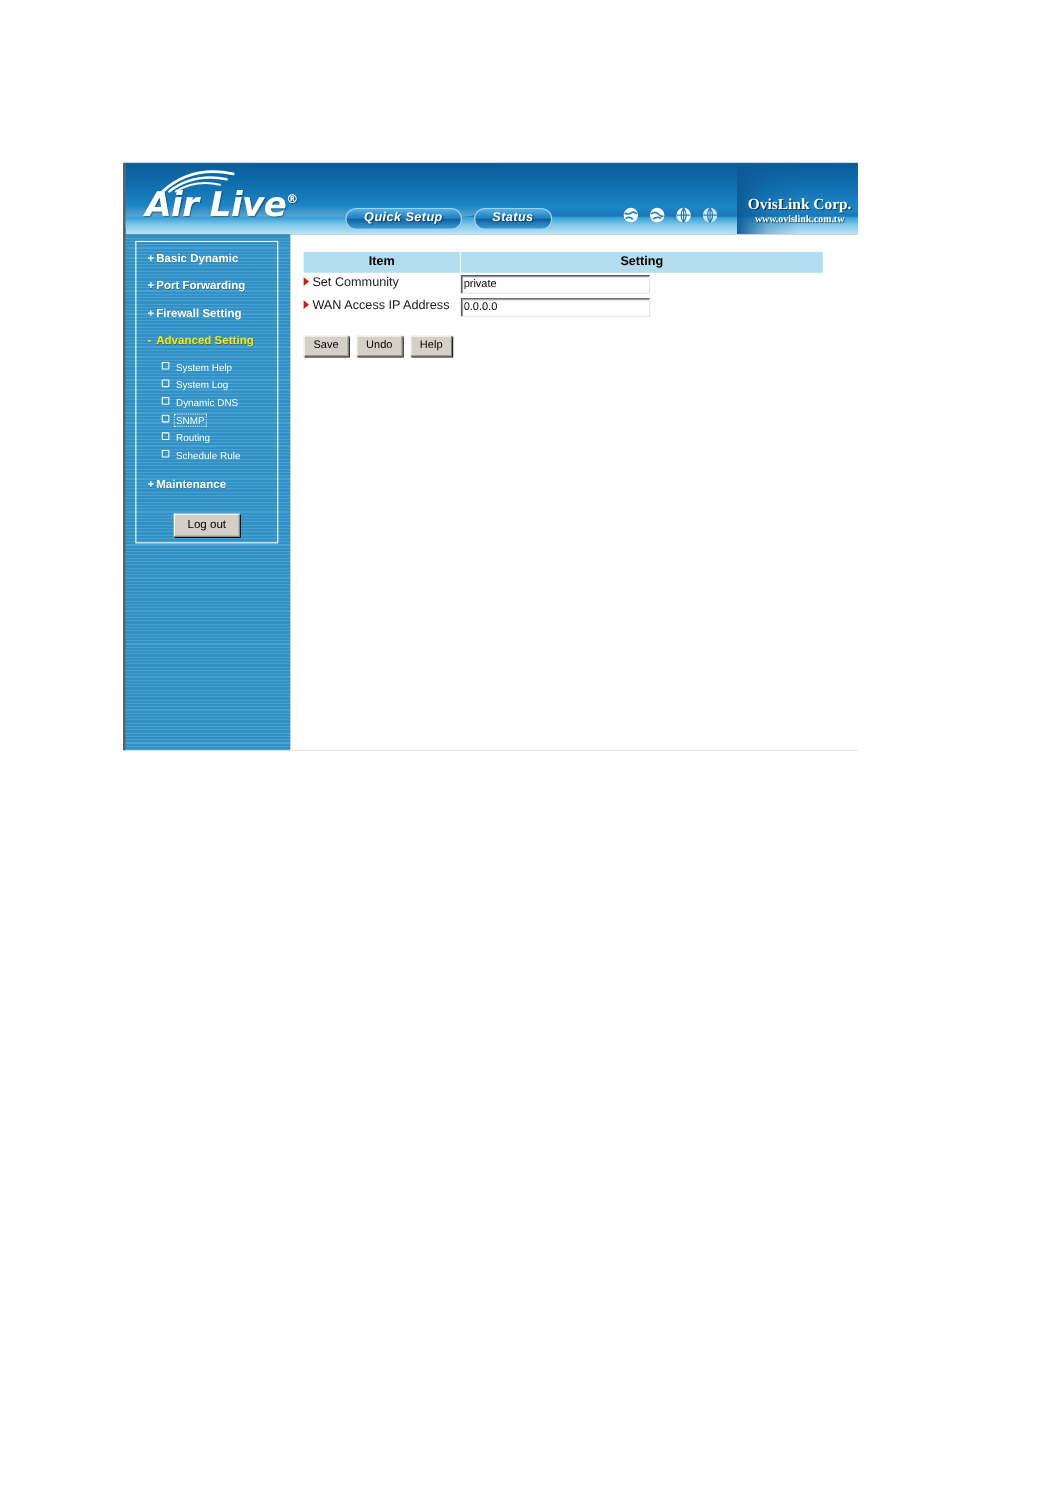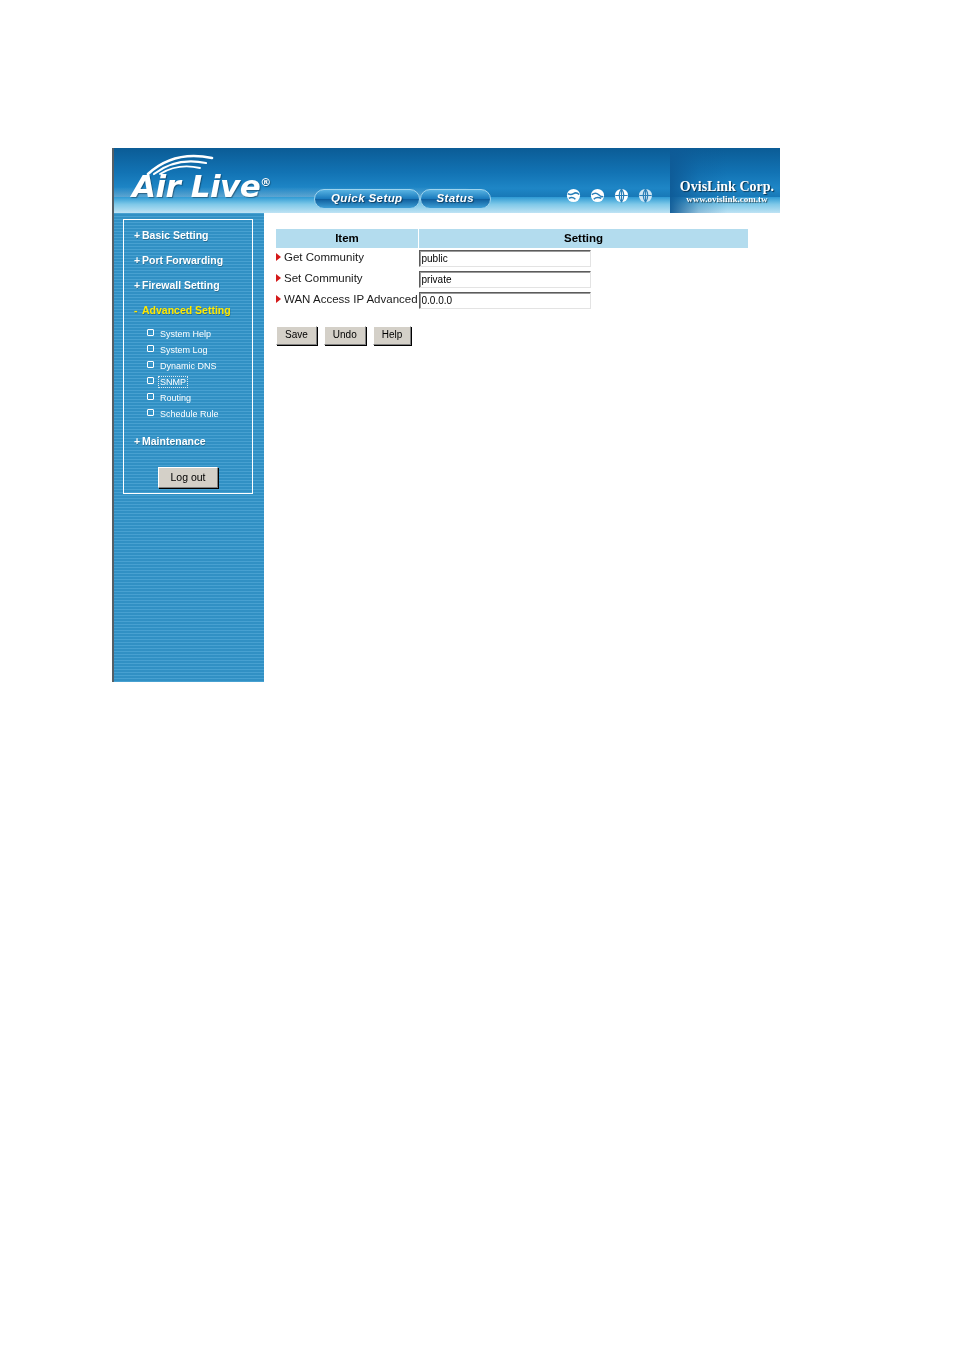--- a/index.html
+++ b/index.html
@@ -89,20 +89,21 @@
     font-size: 11px;
     vertical-align: super;
   }
 
   
   .nav-buttons {
     position: absolute;
     left: 200px;
     top: 41px;
     display: flex;
+    gap: 11px;
   }
   .pill {
     display: inline-block;
     padding: 2px 16px 3px 16px;
     border-radius: 11px;
     background: linear-gradient(to bottom, #57b2e2 0%, #1b7bbd 48%, #0f5f9e 52%, #3d9fd6 100%);
     border: 1px solid #9fd4ee;
     color: #ffffff;
     font-size: 11.5px;
     font-weight: bold;
@@ -404,21 +405,21 @@
         <div class="corp-url">www.ovislink.com.tw</div>
       </div>
     </div>
 
     <div class="body-row">
 
       <div class="sidebar">
         <div class="menu-box">
 
           <div class="menu-top">
-            <span class="sign">+</span><span>Basic Setting</span>
+            <span class="sign">+</span><span>Basic Dynamic</span>
           </div>
 
           <div class="menu-top">
             <span class="sign">+</span><span>Port Forwarding</span>
           </div>
 
           <div class="menu-top">
             <span class="sign">+</span><span>Firewall Setting</span>
           </div>
 
@@ -464,41 +465,33 @@
         <table class="settings-table">
           <thead>
             <tr>
               <th class="th-item">Item</th>
               <th>Setting</th>
             </tr>
           </thead>
           <tbody>
 
 
-            <tr>
-              <td class="item-cell">
-                <span class="tri"></span><span>Get Community</span>
-              </td>
-              <td class="cell-pad-1">
-                <input class="txt-input" type="text" value="public" style="">
-              </td>
-            </tr>
 
             <tr>
               <td class="item-cell">
                 <span class="tri"></span><span>Set Community</span>
               </td>
               <td class="cell-pad-1">
                 <input class="txt-input" type="text" value="private" style="">
               </td>
             </tr>
 
             <tr>
               <td class="item-cell">
-                <span class="tri"></span><span>WAN Access IP Advanced</span>
+                <span class="tri"></span><span>WAN Access IP Address</span>
               </td>
               <td class="cell-pad-2">
                 <input class="txt-input" type="text" value="0.0.0.0" style="">
               </td>
             </tr>
 
           </tbody>
         </table>
 
         <div class="btn-row">

